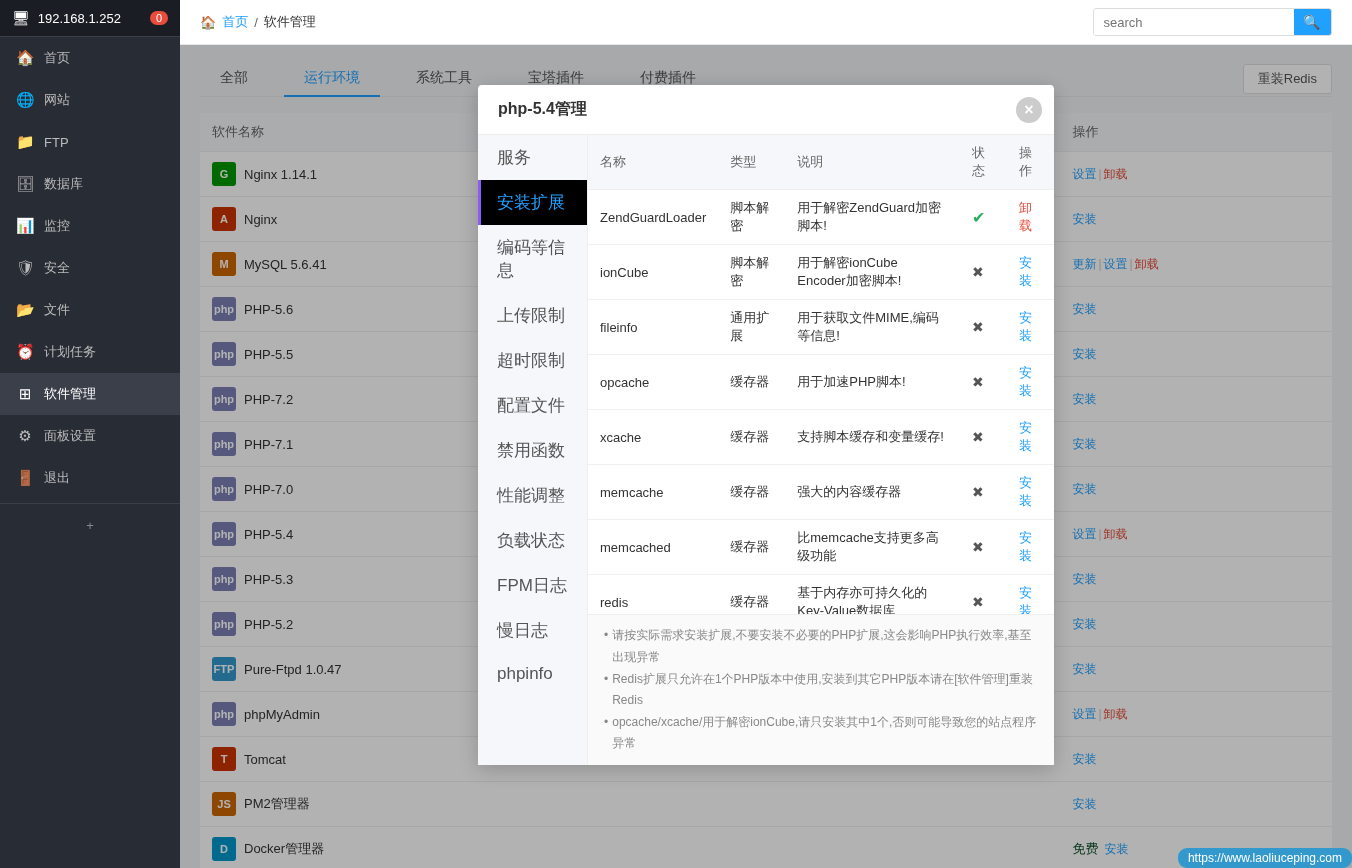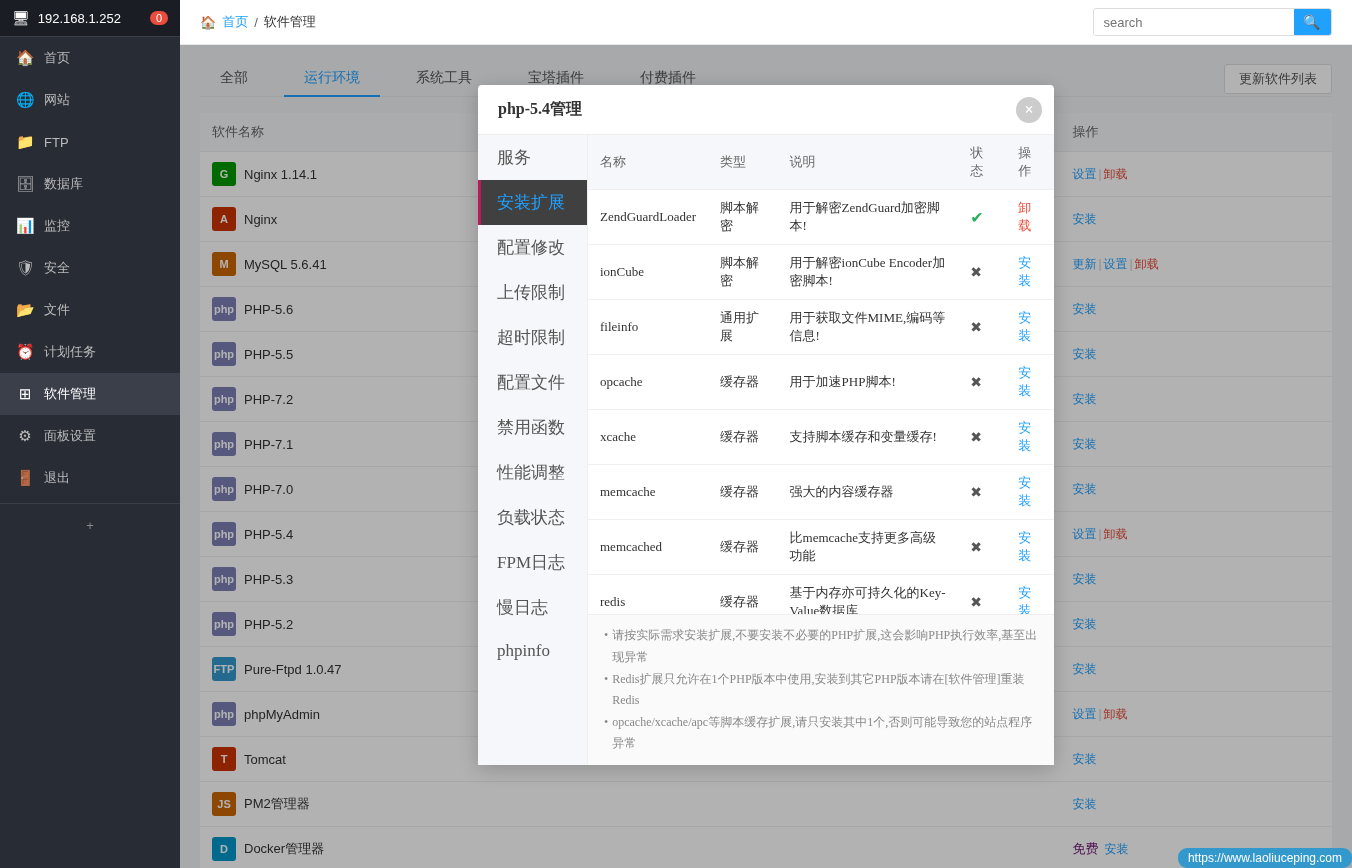--- a/index.html
+++ b/index.html
@@ -252,21 +252,20 @@
     }
     .modal {
       background: #fff;
       border-radius: 4px;
       width: 576px;
       max-height: 680px;
       display: flex;
       flex-direction: column;
       box-shadow: 0 4px 20px rgba(0,0,0,0.2);
       position: relative;
-      font-family: Liberation Serif, serif;
     }
     .modal-header {
       padding: 14px 20px;
       border-bottom: 1px solid #eee;
       font-size: 16px;
       color: #333;
       font-weight: bold;
       display: flex;
       align-items: center;
       justify-content: space-between;
@@ -298,23 +297,23 @@
       flex-shrink: 0;
     }
     .modal-sidebar-item {
       padding: 11px 16px;
       cursor: pointer;
       color: #555;
       font-size: 17px;
       border-left: 3px solid transparent;
     }
     .modal-sidebar-item.active {
-      background: #404040;
+      background: #000000;
       color: #20a0ff;
-      border-left: 3px solid #be185d;
+      border-left: 3px solid #8b5cf6;
     }
     .modal-content {
       flex: 1;
       overflow: hidden;
       display: flex;
       flex-direction: column;
     }
     .modal-table-wrap {
       flex: 1;
       overflow-y: auto;
@@ -448,21 +447,21 @@
   </div>
 
   <div class="content">
 
     <div class="tabs">
       <div class="tab">全部</div>
       <div class="tab active">运行环境</div>
       <div class="tab">系统工具</div>
       <div class="tab">宝塔插件</div>
       <div class="tab">付费插件</div>
-      <button class="tab-action">更新软件列表</button>
+      <button class="tab-action">重装Redis</button>
     </div>
 
     <table class="software-table">
       <thead>
         <tr>
           <th>软件名称</th>
           <th>位置</th>
           <th>状态</th>
           <th>首页显示</th>
           <th>操作</th>
@@ -732,36 +731,36 @@
     </div>
   </td>
             <td>
     
     
   </td>
             <td>
     
   </td>
             <td></td>
-            <td><span style="color:#701a75;margin-right:6px;">免费</span><span class="btn-install">安装</span></td>
+            <td><span style="color:#14532d;margin-right:6px;">免费</span><span class="btn-install">安装</span></td>
           </tr>
         </tbody>
     </table>
 
     <div class="modal-overlay">
       <div class="modal">
         <div class="modal-header">
           <span>php-5.4管理</span>
           <div class="modal-close">×</div>
         </div>
         <div class="modal-body">
           <div class="modal-sidebar" id="modal-sidebar">
               <div class="modal-sidebar-item">服务</div>
               <div class="modal-sidebar-item active">安装扩展</div>
-              <div class="modal-sidebar-item">配置修改</div>
+              <div class="modal-sidebar-item">编码等信息</div>
               <div class="modal-sidebar-item">上传限制</div>
               <div class="modal-sidebar-item">超时限制</div>
               <div class="modal-sidebar-item">配置文件</div>
               <div class="modal-sidebar-item">禁用函数</div>
               <div class="modal-sidebar-item">性能调整</div>
               <div class="modal-sidebar-item">负载状态</div>
               <div class="modal-sidebar-item">FPM日志</div>
               <div class="modal-sidebar-item">慢日志</div>
               <div class="modal-sidebar-item">phpinfo</div>
             </div>
@@ -866,21 +865,21 @@
                 <div class="note">
                   <span class="bullet">•</span>
                   <span>请按实际需求安装扩展,不要安装不必要的PHP扩展,这会影响PHP执行效率,基至出现异常</span>
                 </div>
                 <div class="note">
                   <span class="bullet">•</span>
                   <span>Redis扩展只允许在1个PHP版本中使用,安装到其它PHP版本请在[软件管理]重装Redis</span>
                 </div>
                 <div class="note">
                   <span class="bullet">•</span>
-                  <span>opcache/xcache/apc等脚本缓存扩展,请只安装其中1个,否则可能导致您的站点程序异常</span>
+                  <span>opcache/xcache/用于解密ionCube,请只安装其中1个,否则可能导致您的站点程序异常</span>
                 </div>
               </div>
           </div>
         </div>
       </div>
     </div>
   </div>
 </div>
 
 <div class="watermark">https://www.laoliuceping.com</div>

